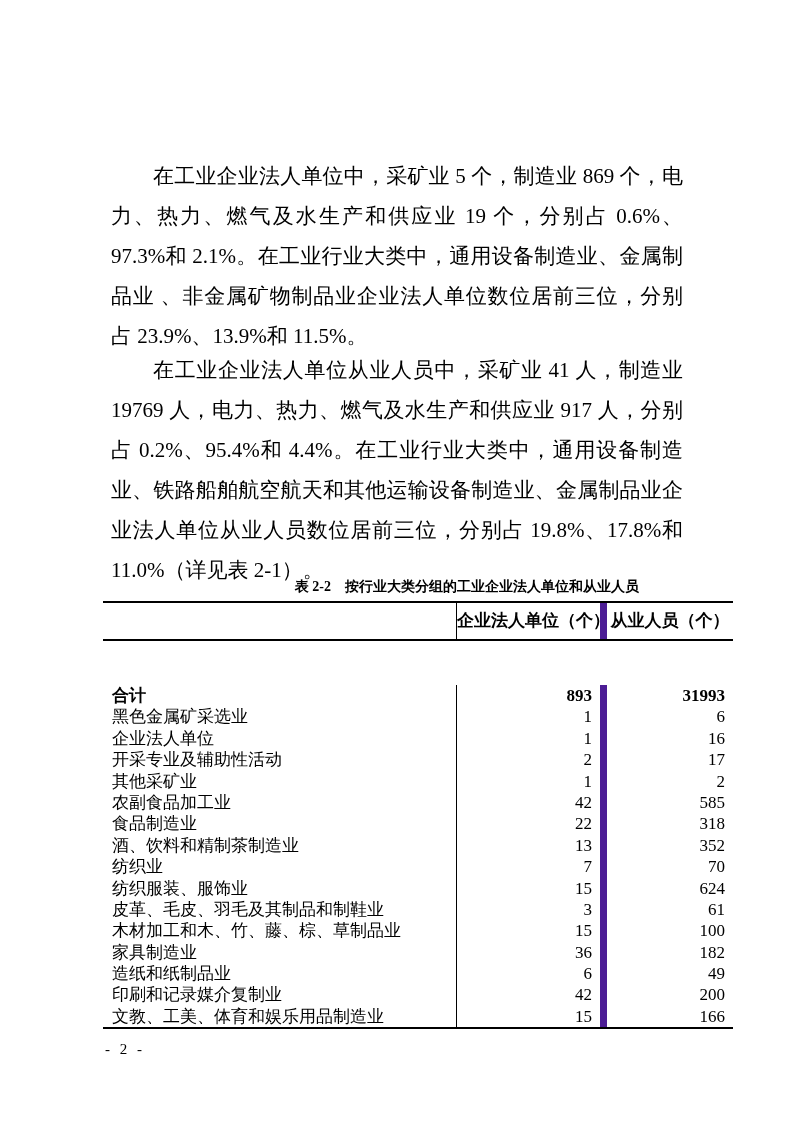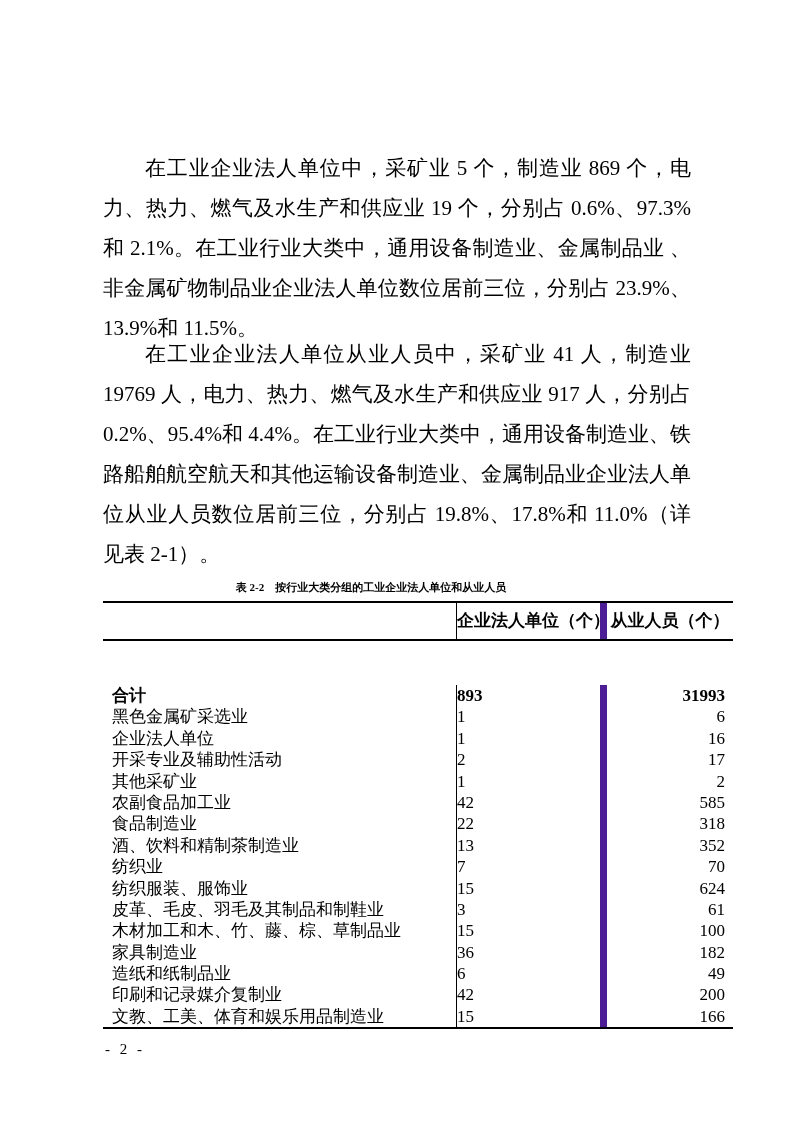--- a/index.html
+++ b/index.html
@@ -18,31 +18,31 @@
   .text-block {
     position: absolute;
     left: 103px;
     top: 148px;
     width: 588px;
     font-size: 21px;
     line-height: 40px;
     text-align: justify;
     text-justify: inter-ideograph;
   }
-  .text-block p { margin: 0; text-indent: 2em; }
+  .text-block p { margin: 8px; text-indent: 2em; }
   .text-block p + p { margin-top: -14px; }
 
   
   .table-title {
     position: absolute;
     left: 103px;
     top: 576px;
     width: 536px;
-    text-align: center;
-    font-size: 11px;
+    text-align: right;
+    font-size: 14px;
     font-weight: bold;
     line-height: 22px;
     white-space: nowrap;
   }
 
   
   .stat-table {
     position: absolute;
     left: 103px;
     top: 601px;
@@ -56,21 +56,21 @@
     border-bottom: 2px solid #000;
     height: 40px;
     font-weight: bold;
   }
   .thead .td { line-height: 36px; }
   .tbody { border-bottom: 2.5px solid #000; margin-top: 44px; }
   .tr { display: flex; height: 21.4px; line-height: 21.4px; }
   .tr.total { font-weight: bold; }
   .td { box-sizing: border-box; overflow: hidden; white-space: nowrap; }
   .c1 { width: 353px; padding-left: 9px; text-align: left; }
-  .c2 { width: 144px; border-left: 1px solid #000; padding-right: 8px; }
+  .c2 { width: 144px; border-left: 1px solid #000; text-align: right; padding-right: 8px; }
   .c3 { width: 133px; border-left: 7px solid #4c1d95; text-align: right; padding-right: 8px; }
   .thead .c2, .thead .c3 { text-align: center; padding-right: 0; }
 
   
   .page-num {
     position: absolute;
     left: 105px;
     top: 1041px;
     font-size: 15px;
     letter-spacing: 3px;

